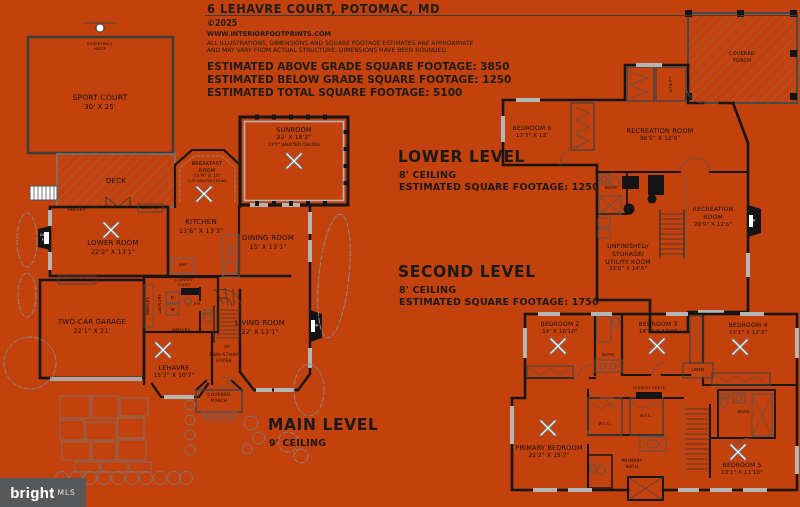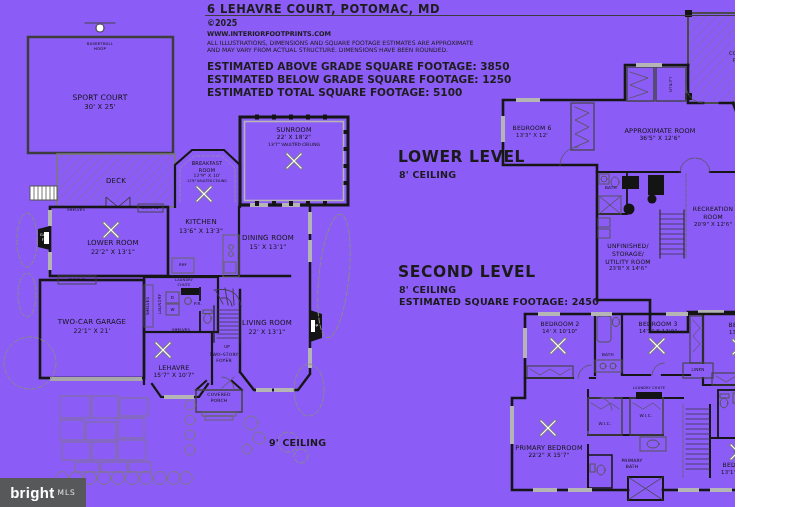--- a/index.html
+++ b/index.html
@@ -1,16 +1,16 @@
 <!DOCTYPE html>
 <html><head>
 <meta charset="utf-8">
 <style>
   html,body{margin:0;padding:0;background:#ffffff;}
-  #canvas{position:relative;width:735px;height:507px;background:#8b5cf6;overflow:hidden;
+  #canvas{position:relative;width:800px;height:507px;background:#c2410c;overflow:hidden;
           font-family:"DejaVu Sans","Liberation Sans",sans-serif;color:#111;}
   svg{position:absolute;left:0;top:0;}
   .lbl{position:absolute;transform:translate(-50%,-50%);text-align:center;white-space:nowrap;
        line-height:1.3;letter-spacing:.2px;color:#131313;}
   .lbl .d2{font-size:.9em;}
   .lbl .note{font-size:.68em;letter-spacing:0;}
   .rot{transform:translate(-50%,-50%) rotate(-90deg);}
   .white{color:#ffffff;}
   .hdr{position:absolute;left:207px;color:#1d1d1d;white-space:nowrap;}
   .b{font-weight:bold;}
@@ -345,28 +345,30 @@
 <div class="hdr b" style="top:2px;font-size:11.5px;letter-spacing:.5px">6 LEHAVRE COURT, POTOMAC, MD</div>
 <div id="hline"></div>
 <div class="hdr b" style="top:19px;font-size:8px">©2025</div>
 <div class="hdr b" style="top:30px;font-size:6.5px">WWW.INTERIORFOOTPRINTS.COM</div>
 <div class="hdr" style="top:39px;font-size:6px">ALL ILLUSTRATIONS, DIMENSIONS AND SQUARE FOOTAGE ESTIMATES ARE APPROXIMATE</div>
 <div class="hdr" style="top:46px;font-size:6px">AND MAY VARY FROM ACTUAL STRUCTURE. DIMENSIONS HAVE BEEN ROUNDED.</div>
 <div class="hdr b" style="top:60px;font-size:10.5px">ESTIMATED ABOVE GRADE SQUARE FOOTAGE: 3850</div>
 <div class="hdr b" style="top:73px;font-size:10.5px">ESTIMATED BELOW GRADE SQUARE FOOTAGE: 1250</div>
 <div class="hdr b" style="top:86px;font-size:10.5px">ESTIMATED TOTAL SQUARE FOOTAGE:  5100</div>
 
+<div class="level-title" style="left:268px;top:416px">MAIN LEVEL</div>
 <div class="level-sub" style="left:269px;top:437px">9' CEILING</div>
 
 <div class="level-title" style="left:398px;top:148px">LOWER LEVEL</div>
 <div class="level-sub" style="left:399px;top:169px">8' CEILING</div>
+<div class="level-sub" style="left:399px;top:181px">ESTIMATED SQUARE FOOTAGE: 1250</div>
 
 <div class="level-title" style="left:398px;top:263px">SECOND LEVEL</div>
 <div class="level-sub" style="left:399px;top:284px">8' CEILING</div>
-<div class="level-sub" style="left:399px;top:296px">ESTIMATED SQUARE FOOTAGE: 2450</div>
+<div class="level-sub" style="left:399px;top:296px">ESTIMATED SQUARE FOOTAGE: 1750</div>
 
 <div class="lbl" style="left:100px;top:102px;font-size:7.5px">
   <div>SPORT COURT</div>
       <div class="d2">30' X 25'</div>
 </div>
 <div class="lbl" style="left:100px;top:47px;font-size:3.8px">
   <div>BASKETBALL</div>
       <div>HOOP</div>
 </div>
 <div class="lbl" style="left:116px;top:182px;font-size:7px">DECK</div>
@@ -386,21 +388,21 @@
       <div class="d2">13'6" X 13'3"</div>
 </div>
 <div class="lbl" style="left:113px;top:248px;font-size:7px">
   <div>LOWER ROOM</div>
       <div class="d2">22'2" X 13'1"</div>
 </div>
 <div class="lbl" style="left:268px;top:243px;font-size:7px">
   <div>DINING ROOM</div>
       <div class="d2">15' X 13'1"</div>
 </div>
-<div class="lbl" style="left:267px;top:328px;font-size:7px">
+<div class="lbl" style="left:260px;top:328px;font-size:7px">
   <div>LIVING ROOM</div>
       <div class="d2">22' X 13'1"</div>
 </div>
 <div class="lbl" style="left:92px;top:327px;font-size:7px">
   <div>TWO-CAR GARAGE</div>
       <div class="d2">22'1" X 21'</div>
 </div>
 <div class="lbl" style="left:174px;top:372px;font-size:6.5px">
   <div>LEHAVRE</div>
       <div class="d2">15'7" X 10'7"</div>
@@ -437,21 +439,21 @@
 
 <div class="lbl" style="left:742px;top:56px;font-size:5px">
   <div>COVERED</div>
       <div>PORCH</div>
 </div>
 <div class="lbl" style="left:532px;top:131px;font-size:6px">
   <div>BEDROOM 6</div>
       <div class="d2">13'3" X 12'</div>
 </div>
 <div class="lbl" style="left:660px;top:135px;font-size:6.5px">
-  <div>APPROXIMATE ROOM</div>
+  <div>RECREATION ROOM</div>
       <div class="d2">36'5" X 12'6"</div>
 </div>
 <div class="lbl" style="left:713px;top:216px;font-size:6px">
   <div>RECREATION</div>
       <div>ROOM</div>
       <div class="d2">20'9" X 12'6"</div>
 </div>
 <div class="lbl" style="left:628px;top:257px;font-size:6px">
   <div>UNFINISHED/</div>
       <div>STORAGE/</div>

